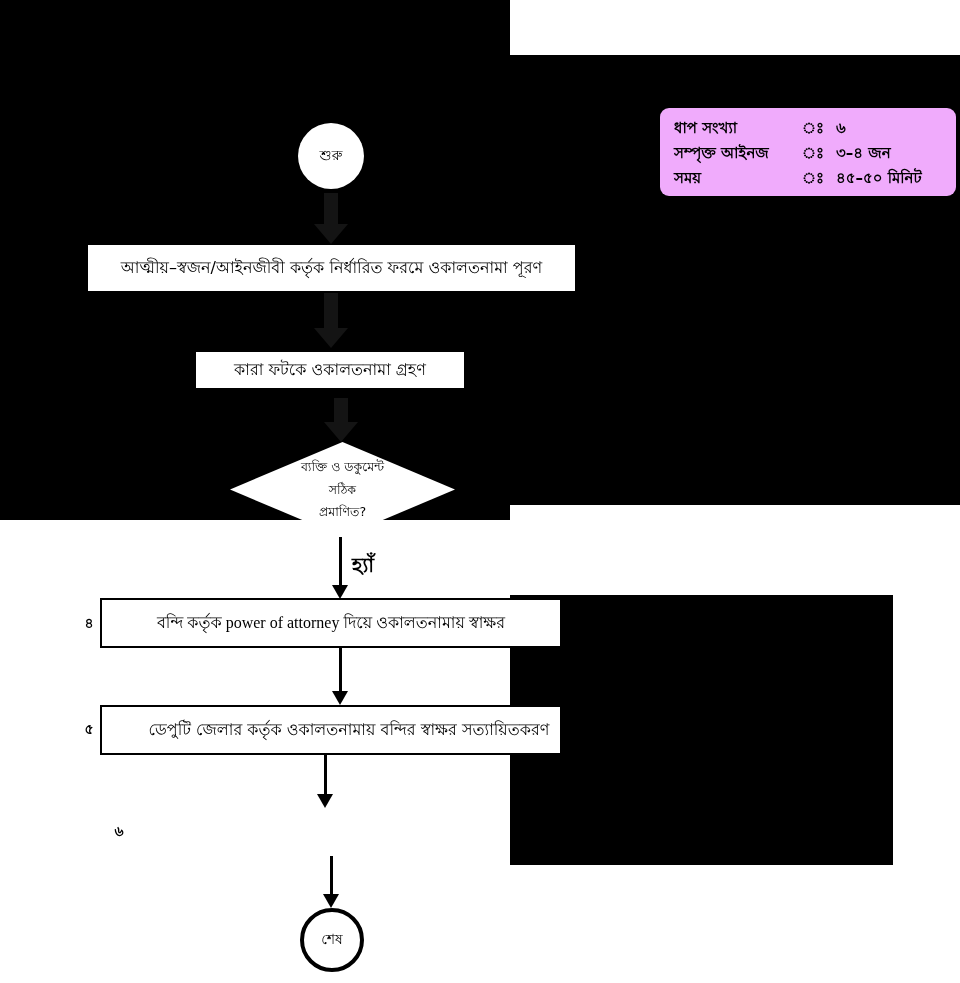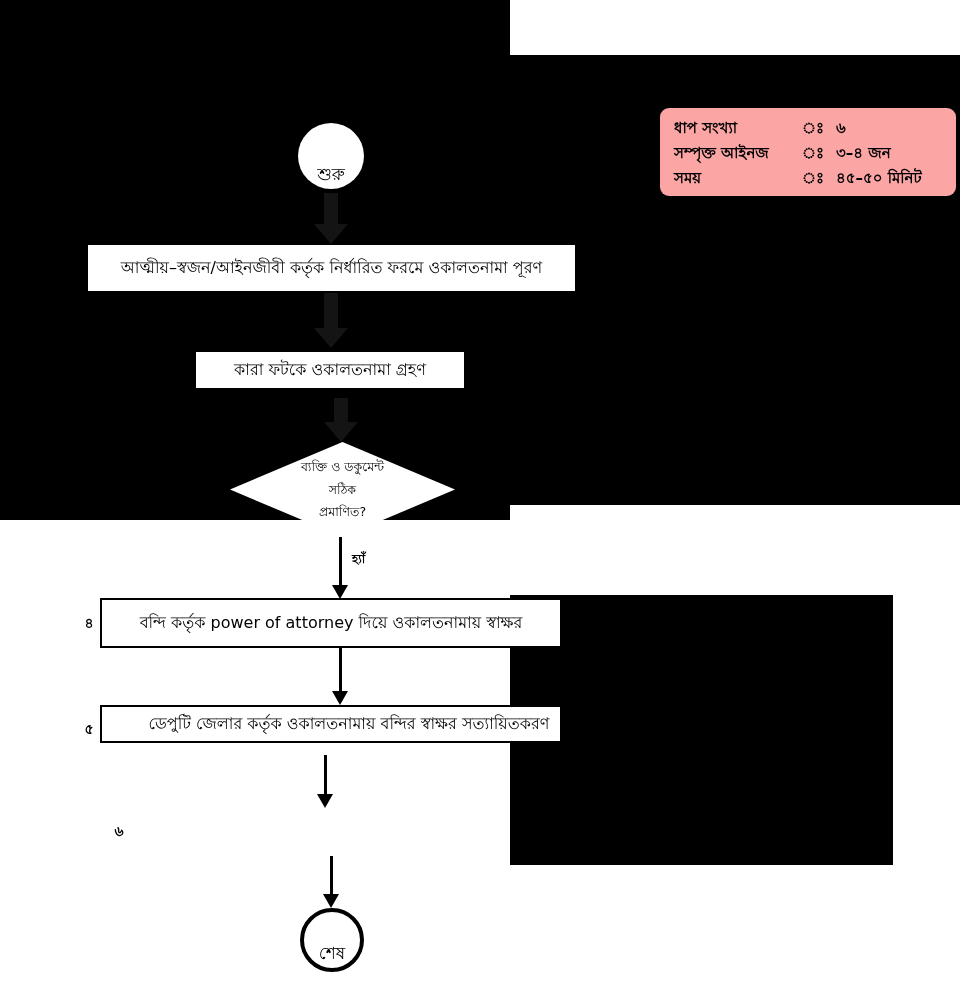--- a/index.html
+++ b/index.html
@@ -20,37 +20,37 @@
   
   .node {
     position: absolute;
     background: #ffffff;
     display: flex;
     align-items: center;
     justify-content: center;
     text-align: center;
     box-sizing: border-box;
   }
-  .circle { border-radius: 50%; font-size: 17px; align-items: flex-end; }
+  .circle { border-radius: 50%; font-size: 14px; }
   .rect-dark-bg { font-size: 16px; padding: 4px 0; }
   .rect-bordered { border: 2px solid #000; font-size: 16px; padding: 4px 10px; }
   .diamond {
     clip-path: polygon(50% 0, 100% 50%, 50% 100%, 0 50%);
     flex-direction: column;
     font-size: 12.5px;
     line-height: 1.25;
     gap: 7px;
   }
 
   
   .info-box {
     position: absolute;
     left: 660px; top: 108px;
     width: 296px; height: 88px;
-    background: #fca5a5;
+    background: #f0abfc;
     border-radius: 9px;
     box-sizing: border-box;
     padding: 8px 12px 8px 14px;
     display: flex;
     flex-direction: column;
     justify-content: space-between;
     font-size: 15px;
     font-weight: bold;
   }
   .info-row { display: grid; grid-template-columns: 128px 34px 1fr; align-items: center; }
@@ -80,21 +80,21 @@
     position: absolute;
     font-size: 14px;
     font-weight: bold;
     color: #000;
     width: 18px;
     text-align: center;
   }
   .yes-label {
     position: absolute;
     left: 352px; top: 550px;
-    font-size: 12px;
+    font-size: 20px;
     font-weight: bold;
   }
 </style>
 </head>
 <body>
 
 <div class="canvas">
 
   <div id="region-top-left" class="black-region"></div>
   <div id="region-top-right" class="black-region"></div>
@@ -144,29 +144,29 @@
     <span>সঠিক</span>
     <span>প্রমাণিত?</span>
   </div>
 
   <div class="yes-label">হ্যাঁ</div>
 
   <div class="arrow-shaft" style="left:339px; top:537px; height:49px;"></div>
   <div class="arrow-head" style="left:332px; top:585px;"></div>
 
   <div class="step-number" style="left:80px; top:612px;">৪</div>
-  <div class="node rect-bordered" style="left:100px; top:598px; width:462px; height:50px;">
+  <div class="node rect-bordered" style="left:100px; top:598px; width:462px; height:50px;font-family:Liberation Serif, serif;">
     <span>বন্দি কর্তৃক power of attorney দিয়ে ওকালতনামায় স্বাক্ষর</span>
   </div>
 
   <div class="arrow-shaft" style="left:339px; top:648px; height:45px;"></div>
   <div class="arrow-head" style="left:332px; top:691px;"></div>
 
   <div class="step-number" style="left:80px; top:718px;">৫</div>
-  <div class="node rect-bordered" style="left:100px; top:705px; width:462px; height:38px;padding-left:46px;">
+  <div class="node rect-bordered" style="left:100px; top:705px; width:462px; height:50px;padding-left:46px;">
     <span>ডেপুটি জেলার কর্তৃক ওকালতনামায় বন্দির স্বাক্ষর সত্যায়িতকরণ</span>
   </div>
 
   <div class="arrow-shaft" style="left:324px; top:755px; height:41px;"></div>
   <div class="arrow-head" style="left:317px; top:794px;"></div>
 
   <div class="step-number" style="left:110px; top:820px;">৬</div>
 
   <div class="arrow-shaft" style="left:330px; top:856px; height:40px;"></div>
   <div class="arrow-head" style="left:323px; top:894px;"></div>

